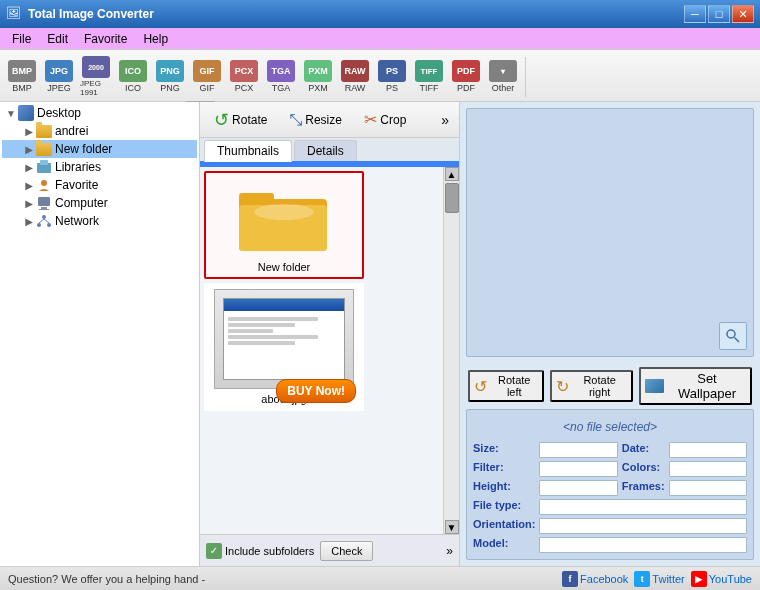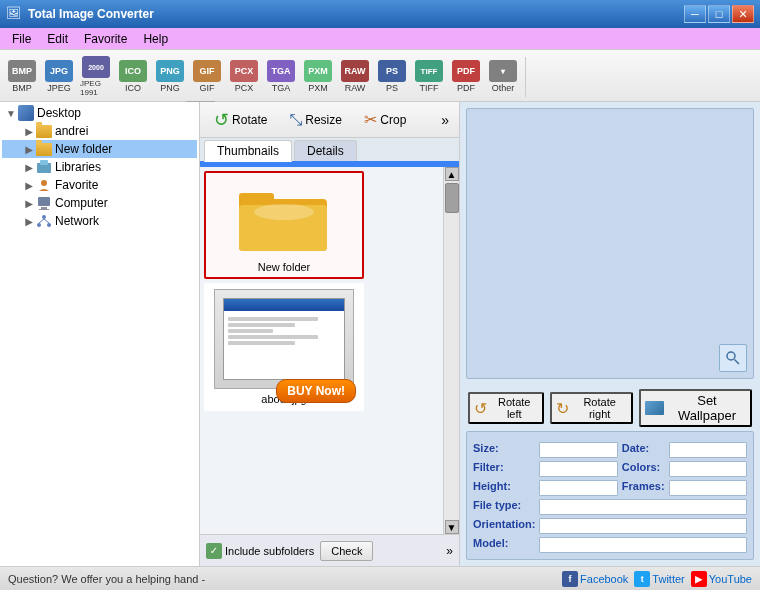--- a/index.html
+++ b/index.html
@@ -543,20 +543,21 @@
         <span style="color:#c08020;font-size:16px;">↻</span>
         <span>Rotate right</span>
       </button>
       <button class="wallpaper-btn">
         <div class="wallpaper-icon"></div>
         <span>Set Wallpaper</span>
       </button>
     </div>
 
     <div class="info-panel">
+      <div class="no-file-label">&lt;no file selected&gt;</div>
       <div class="info-grid">
         <span class="info-key">Size:</span>
         <div class="info-val"></div>
         <span class="info-key">Date:</span>
         <div class="info-val"></div>
 
         <span class="info-key">Filter:</span>
         <div class="info-val"></div>
         <span class="info-key">Colors:</span>
         <div class="info-val"></div>

